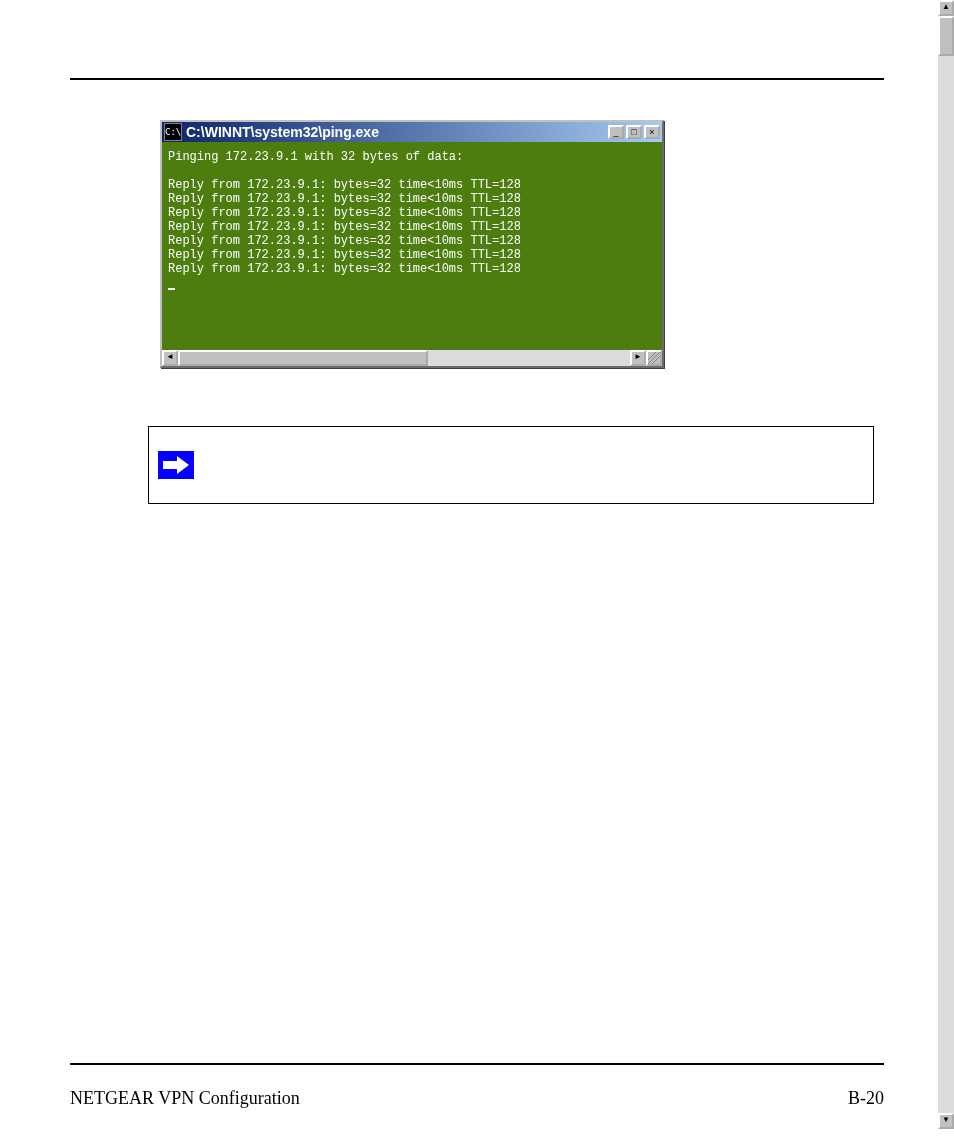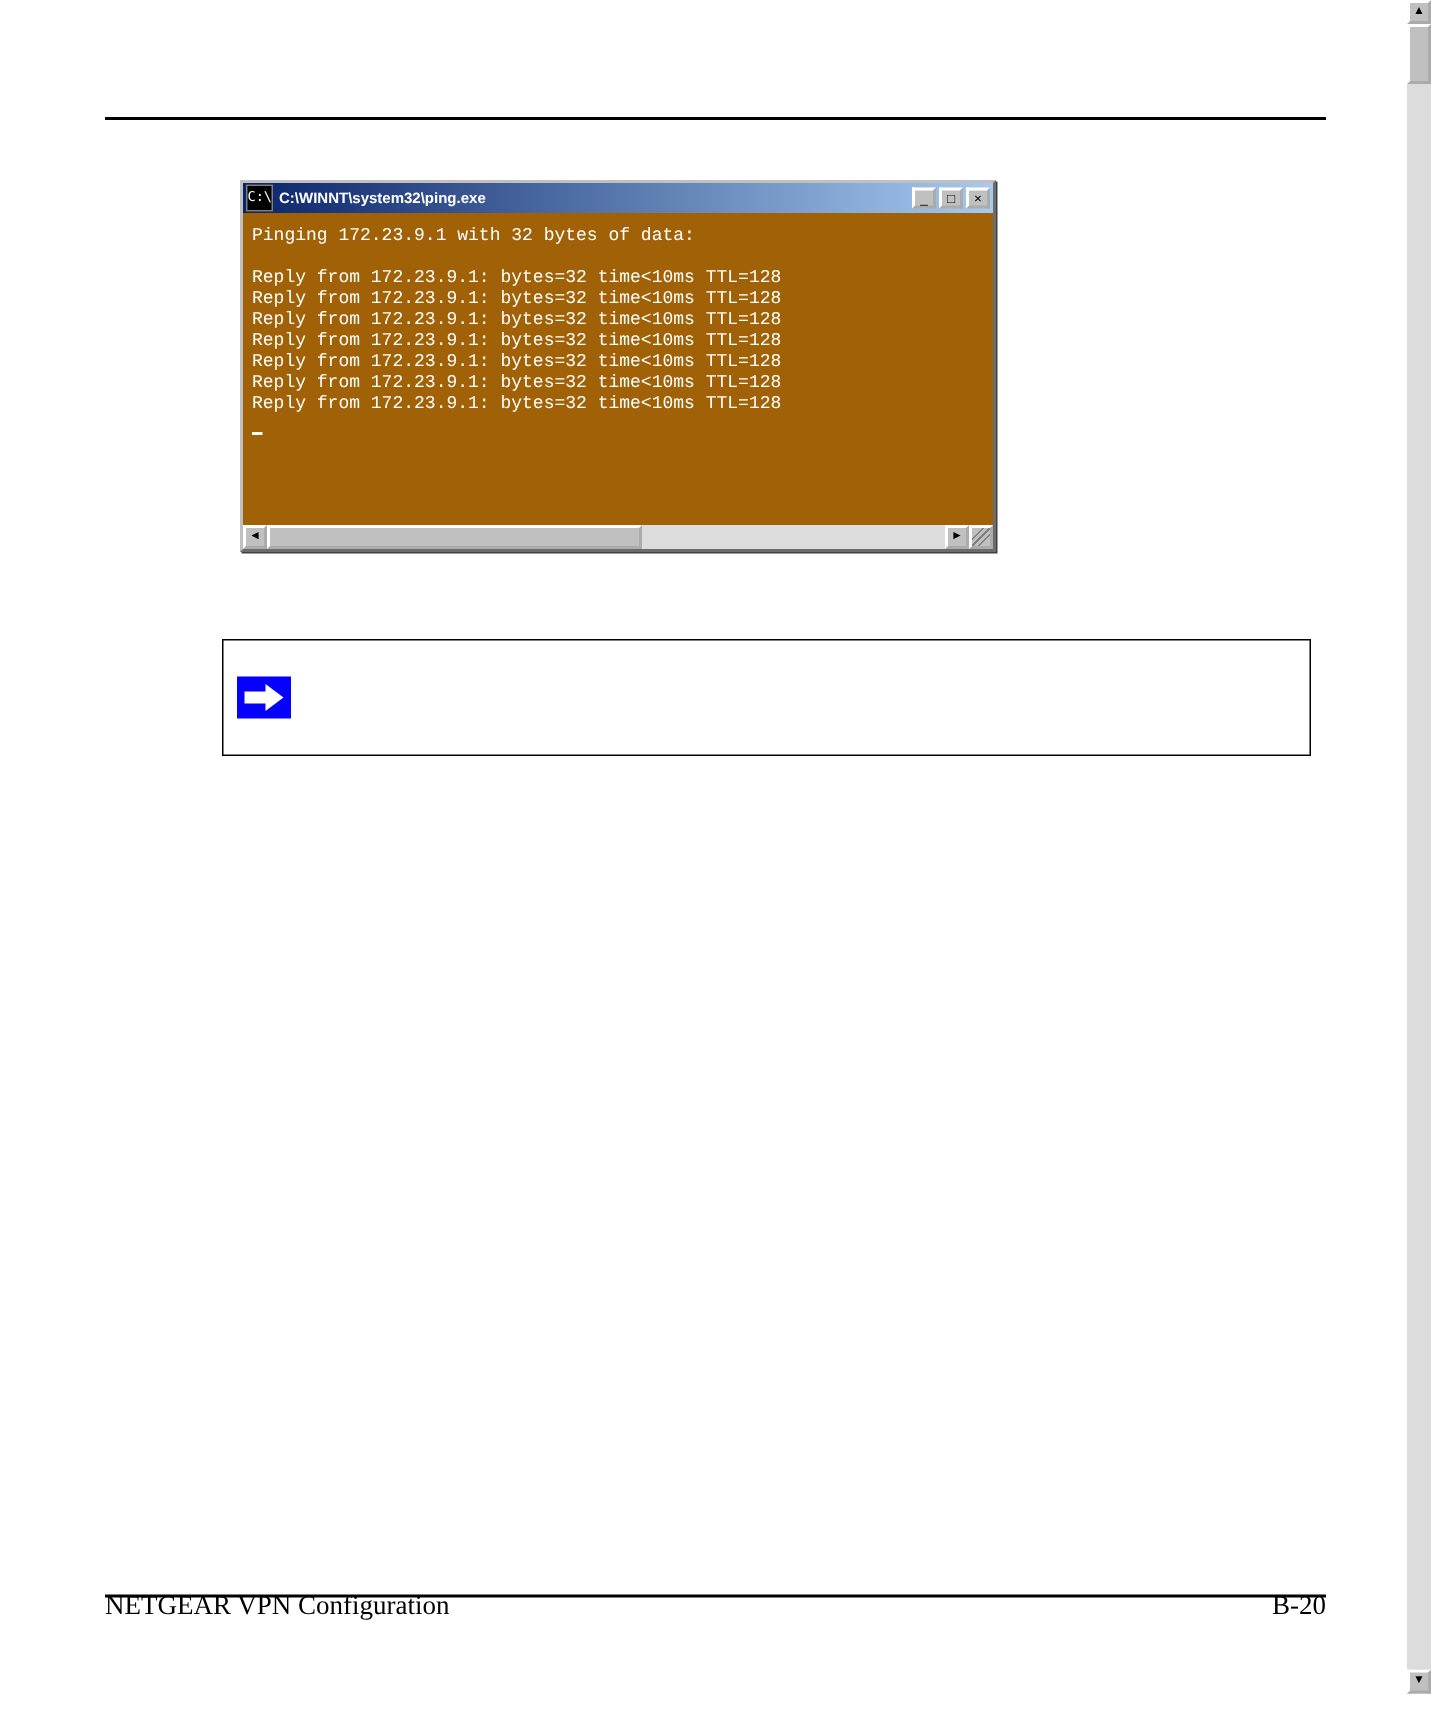--- a/index.html
+++ b/index.html
@@ -25,21 +25,21 @@
     position: absolute;
     left: 70px;
     right: 70px;
     bottom: 80px;
     border-top: 2px solid #000;
   }
   .footer {
     position: absolute;
     left: 70px;
     right: 70px;
-    bottom: 64px;
+    bottom: 36px;
     display: flex;
     justify-content: space-between;
     font-size: 18px;
   }
 
   
   .cmd-window {
     margin-left: 90px;
     width: 500px;
     border: 2px outset #c0c0c0;
@@ -61,21 +61,21 @@
     font-size: 9px;
     line-height: 16px;
     text-align: center;
     color: #fff;
     background: #000;
     border: 1px solid #808080;
   }
   .title-text {
     flex: 1;
     font-family: Tahoma, Arial, sans-serif;
-    font-size: 10px;
+    font-size: 14px;
     font-weight: bold;
     color: #fff;
     white-space: nowrap;
     overflow: hidden;
   }
   .winbtns {
     display: flex;
   }
   .winbtn {
     width: 16px;
@@ -84,21 +84,21 @@
     background: #c0c0c0;
     border: 2px outset #fff;
     font-family: Arial, sans-serif;
     font-size: 9px;
     line-height: 10px;
     text-align: center;
     box-sizing: border-box;
     user-select: none;
   }
   .term {
-    background: #a16207;
+    background: #4d7c0f;
     color: #fff;
     font-family: "Courier New", monospace;
     font-size: 12px;
     line-height: 14px;
     height: 196px;
     padding: 8px 6px 4px 6px;
     white-space: pre;
     overflow: hidden;
   }
   .term .cursor {

